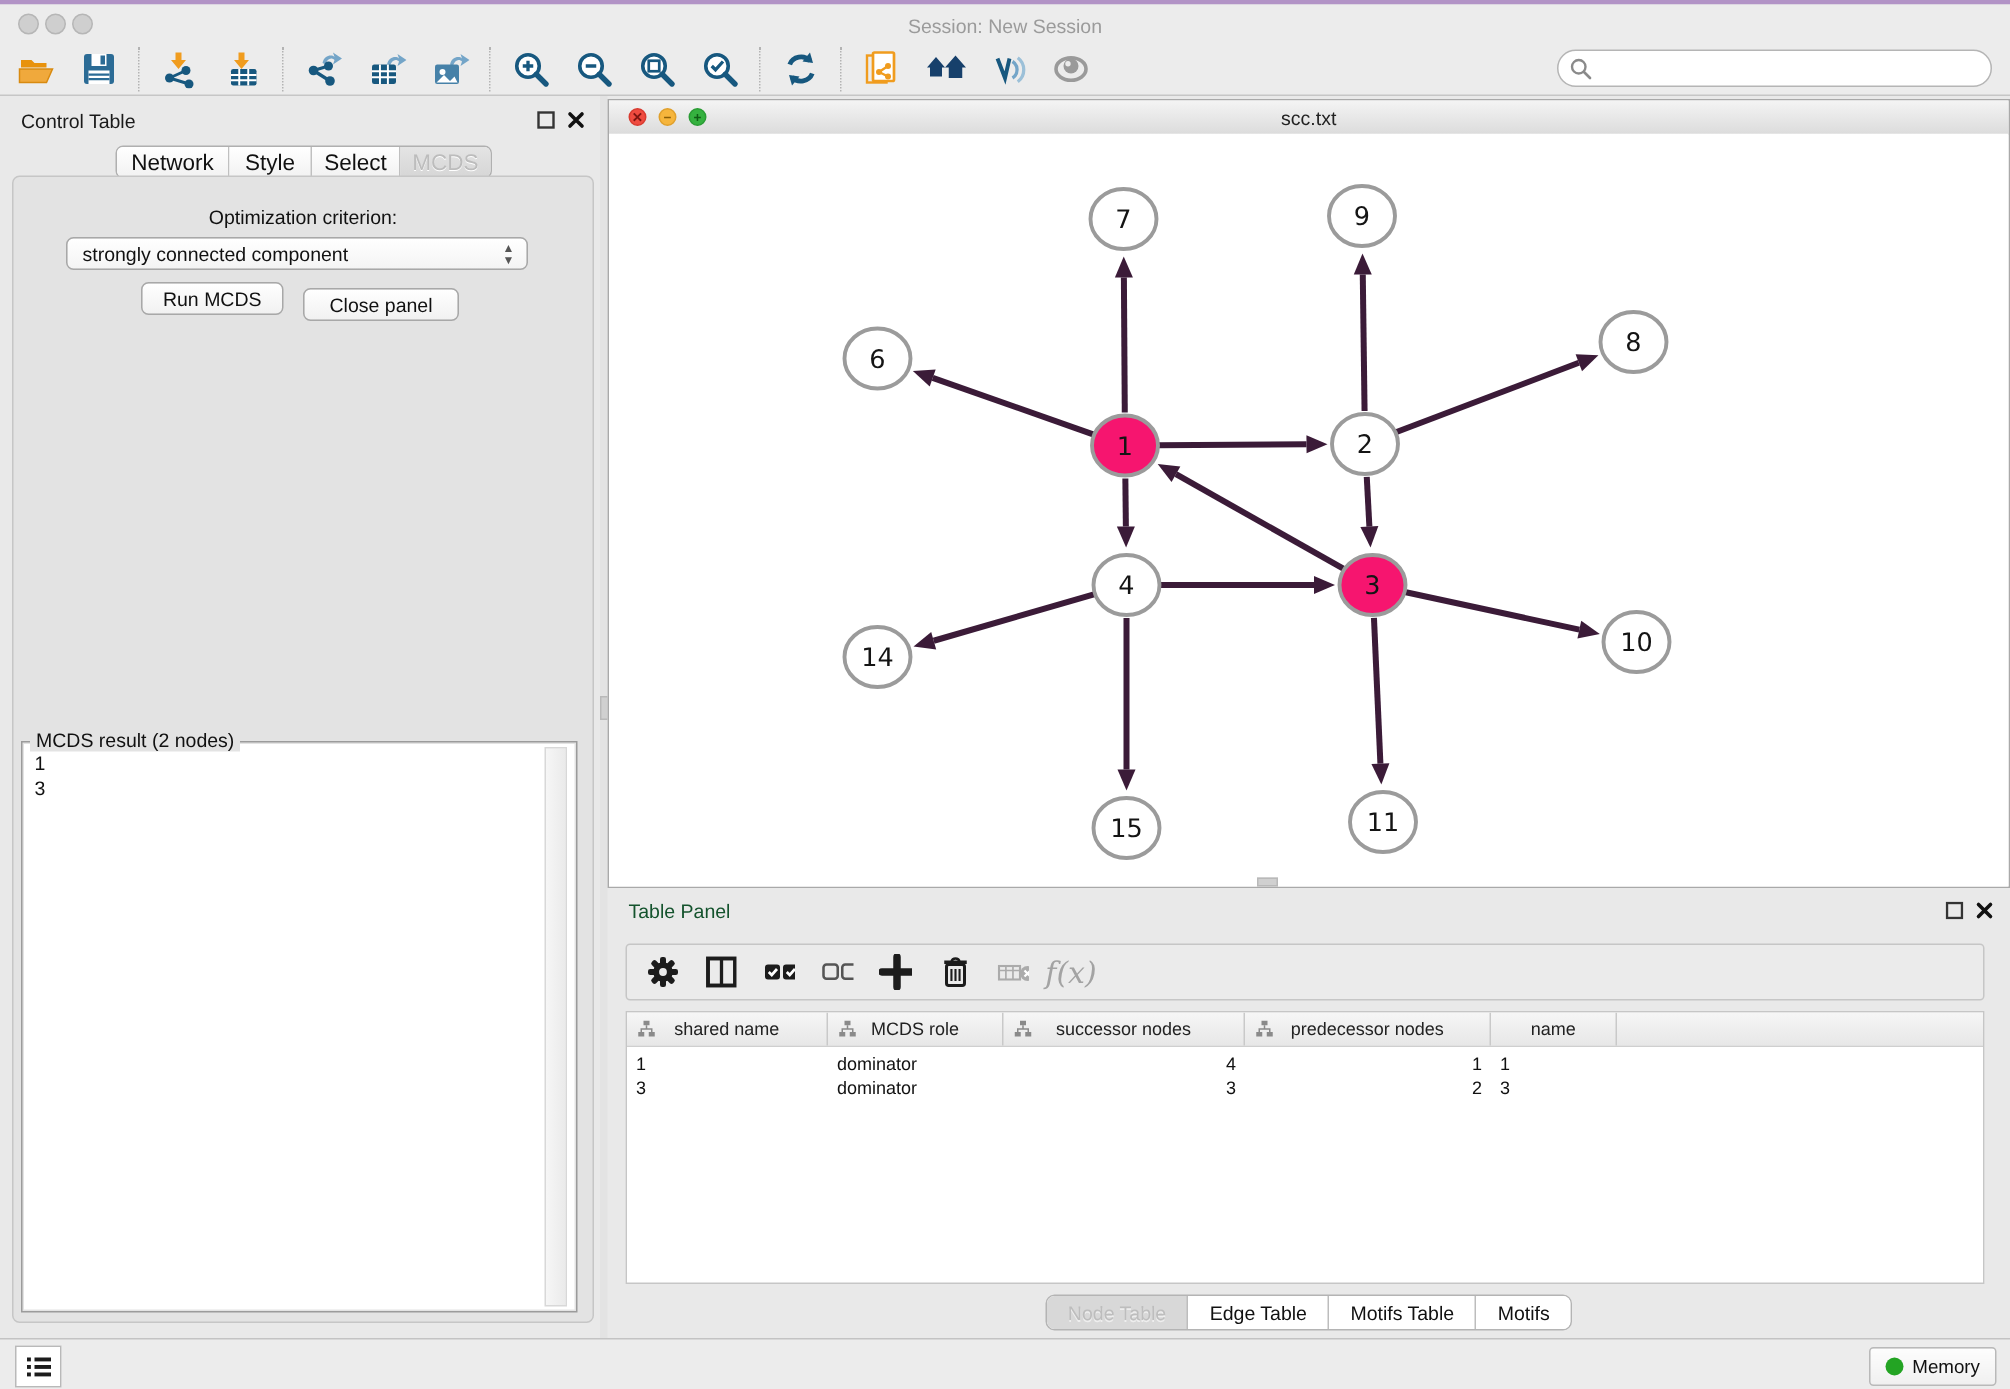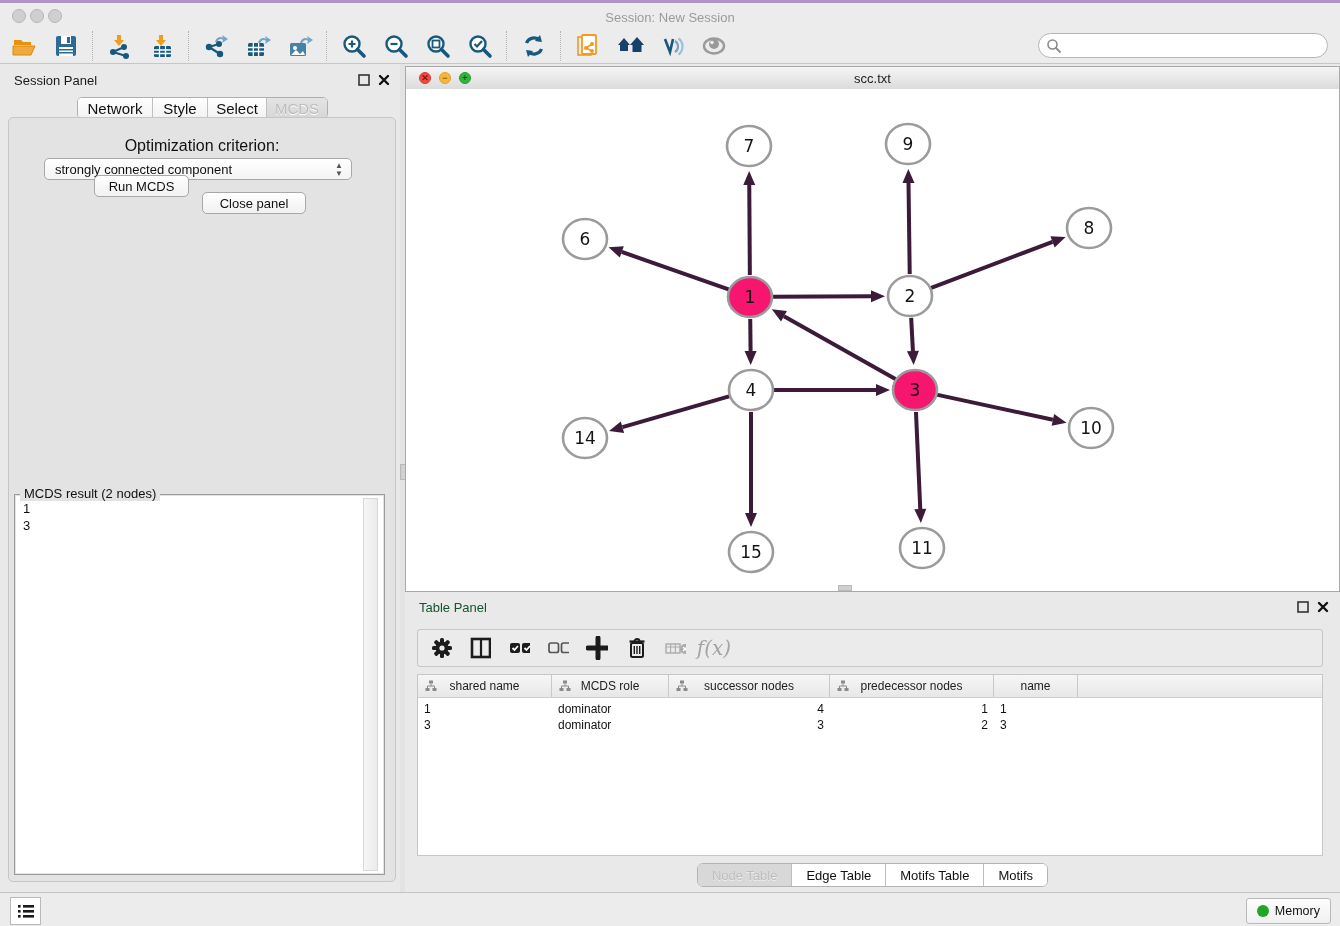--- a/index.html
+++ b/index.html
@@ -22,21 +22,21 @@
   #search-input{position:absolute;left:26px;top:1px;width:250px;height:19px;border:none;outline:none;font-size:12px;background:transparent;}
   
   #cp-title{left:14px;top:73px;font-size:13px;color:#1a1a1a;}
   .panel-btns{display:flex;gap:8px;align-items:center;}
   #cp-btns{left:358px;top:74px;}
   .seg{display:flex;left:77px;top:97px;height:20px;border:1px solid #b0b0b0;border-radius:5px;overflow:hidden;background:#fff;}
   .seg span{display:flex;align-items:center;justify-content:center;font-size:15px;border-right:1px solid #c0c0c0;background:linear-gradient(#ffffff,#f2f2f2);color:#111;cursor:pointer;}
   .seg span:last-child{border-right:none;}
   .seg span.seg-disabled{background:linear-gradient(#e4e4e4,#d6d6d6);color:#bcbcbc;text-shadow:0 1px 0 #fff;}
   #cp-box{left:8px;top:117px;width:388px;height:765px;background:#e3e3e3;border:1px solid #c6c6c6;border-radius:5px;box-sizing:border-box;}
-  #opt-label{left:0;top:137px;width:404px;text-align:center;font-size:16px;}
+  #opt-label{left:0;top:137px;width:404px;text-align:center;font-size:13px;}
   #opt-select{left:44px;top:158px;width:308px;height:22px;background:linear-gradient(#ffffff,#f4f4f4);border:1px solid #a8a8a8;border-radius:5px;box-sizing:border-box;font-size:13px;display:flex;align-items:center;padding-left:10px;cursor:pointer;}
   #opt-chevrons{position:absolute;right:8px;top:3px;font-size:8px;line-height:8px;color:#555;text-align:center;}
   .cp-button{height:22px;background:linear-gradient(#ffffff,#f1f1f1);border:1px solid #a8a8a8;border-radius:5px;box-sizing:border-box;font-size:13px;display:flex;align-items:center;justify-content:center;cursor:pointer;}
   #mcds-group{left:14px;top:494px;width:371px;height:381px;border:1px solid #9b9b9b;box-sizing:border-box;}
   #mcds-legend{position:absolute;left:5px;top:-9px;background:#e3e3e3;padding:0 4px;font-size:13px;color:#111;}
   #mcds-white{position:absolute;left:1px;top:1px;right:1px;bottom:1px;background:#fff;}
   #mcds-scroll{position:absolute;right:5px;top:2px;width:13px;bottom:2px;background:linear-gradient(to right,#f6f6f6,#eaeaea);border:1px solid #d8d8d8;}
   #mcds-lines{position:absolute;left:7px;top:4px;font-size:13px;line-height:17px;white-space:pre;}
   
   .vsplit{left:400px;top:64px;width:5px;height:828px;background:#e3e3e3;}
@@ -223,42 +223,42 @@
   </div>
 </div>
 <div id="search-wrap">
   <svg class="abs" style="left:7px;top:4px;" width="16" height="16">
       <circle cx="6.5" cy="6.5" r="4.5" fill="none" stroke="#8a8a8a" stroke-width="1.6"></circle>
       <path d="M10 10 L14 14" stroke="#8a8a8a" stroke-width="1.8" stroke-linecap="round"></path>
     </svg>
   <input id="search-input" placeholder="" style="">
 </div>
 
-<div id="cp-title" class="abs">Session Panel</div>
+<div id="cp-title" class="abs">Control Table</div>
 <div id="cp-btns" class="abs panel-btns">
   <svg width="12" height="12">
       <rect x="1" y="1" width="10" height="10" fill="none" stroke="#333" stroke-width="1.6"></rect>
     </svg>
   <svg width="12" height="12">
       <path d="M2 2 L10 10 M10 2 L2 10" stroke="#111" stroke-width="2.4" stroke-linecap="round"></path>
     </svg>
 </div>
 <div class="abs seg">
   <span style="width:74px;">Network</span>
   <span style="width:54px;">Style</span>
   <span style="width:58px;">Select</span>
   <span style="width:60px;" class="seg-disabled">MCDS</span>
 </div>
 <div id="cp-box" class="abs"></div>
 <div id="opt-label" class="abs">Optimization criterion:</div>
 <div id="opt-select" class="abs">
   <span>strongly connected component</span>
   <div id="opt-chevrons">▲<br>▼</div>
 </div>
-<div class="abs cp-button" style="left:94px;top:175px;width:95px;">Run MCDS</div>
+<div class="abs cp-button" style="left:94px;top:188px;width:95px;">Run MCDS</div>
 <div class="abs cp-button" style="left:202px;top:192px;width:104px;">Close panel</div>
 <div id="mcds-group" class="abs">
   <div id="mcds-white">
     <div id="mcds-lines">1
 3</div>
     <div id="mcds-scroll"></div>
   </div>
   <div id="mcds-legend">MCDS result (2 nodes)</div>
 </div>
 

